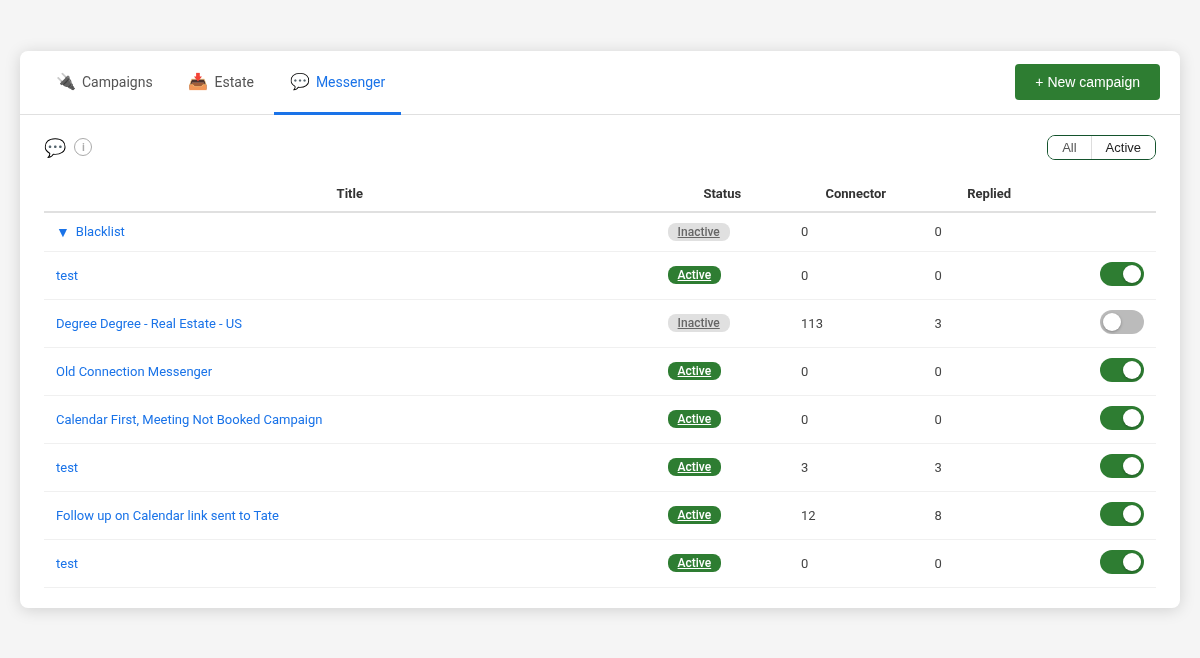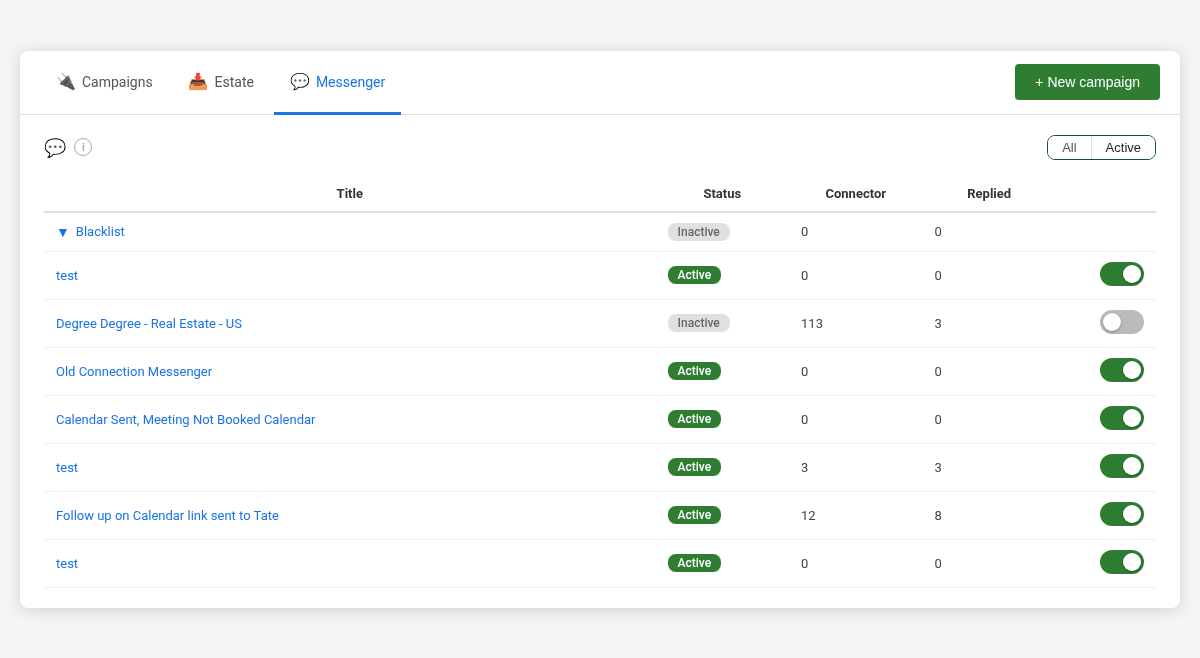--- a/index.html
+++ b/index.html
@@ -159,20 +159,21 @@
     .funnel-row { display: flex; align-items: center; gap: 6px; }
     .funnel-icon { color: #1a73e8; font-size: 14px; }
 
     
     .badge {
       display: inline-block;
       padding: 2px 10px;
       border-radius: 8px;
       font-size: 12px;
       font-weight: 500;
+      text-decoration: underline;
     }
     .badge-active { background: #2e7d32; color: #fff; }
     .badge-inactive { background: #e0e0e0; color: #666; }
 
     
     .toggle-switch {
       position: relative;
       width: 44px;
       height: 24px;
       display: inline-block;
@@ -286,21 +287,21 @@
             <td class="col-title"><a class="campaign-link">Old Connection Messenger</a></td>
             <td class="col-status"><span class="badge badge-active">Active</span></td>
             <td class="col-contacts">0</td>
             <td class="col-replied">0</td>
             <td class="col-toggle"><div class="toggle-switch toggle-on">
         <div class="track"></div>
         <div class="thumb"></div>
       </div></td>
           </tr>
           <tr>
-            <td class="col-title"><a class="campaign-link">Calendar Sent, Meeting Not Booked Calendar</a></td>
+            <td class="col-title"><a class="campaign-link">Calendar First, Meeting Not Booked Campaign</a></td>
             <td class="col-status"><span class="badge badge-active">Active</span></td>
             <td class="col-contacts">0</td>
             <td class="col-replied">0</td>
             <td class="col-toggle"><div class="toggle-switch toggle-on">
         <div class="track"></div>
         <div class="thumb"></div>
       </div></td>
           </tr>
           <tr>
             <td class="col-title"><a class="campaign-link">test</a></td>

